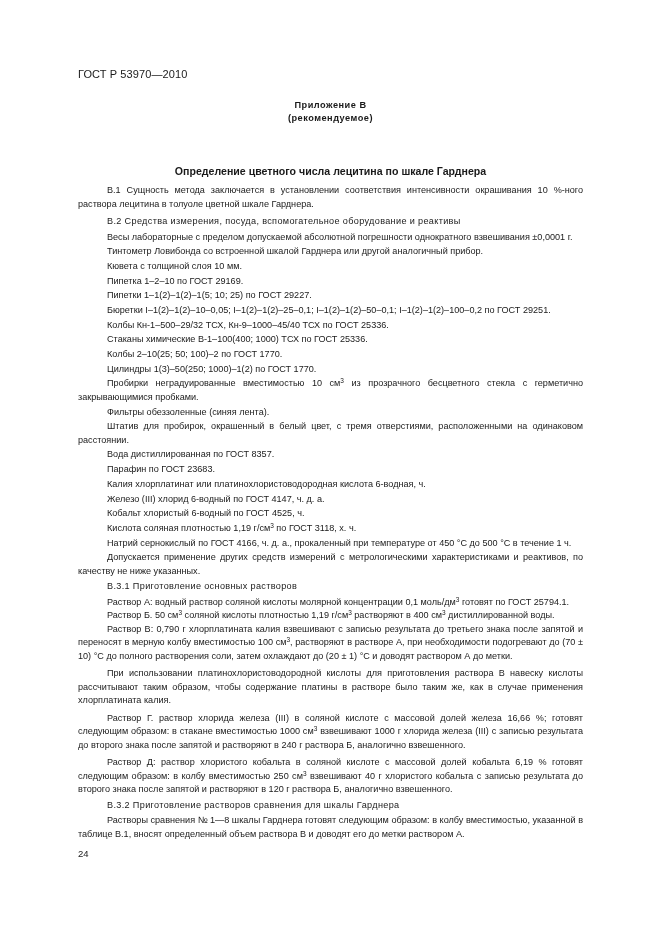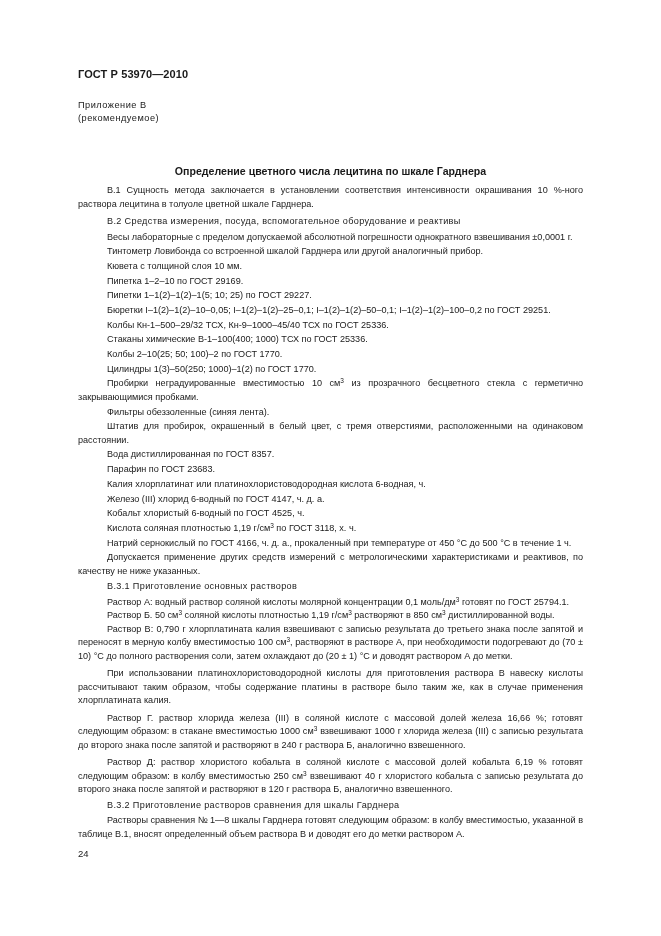--- a/index.html
+++ b/index.html
@@ -1,19 +1,19 @@
 <!DOCTYPE html>
 <html><head>
 <meta charset="utf-8">
 <style>
   html, body { margin: 0; padding: 0; background: #ffffff; }
   body { width: 661px; height: 936px; position: relative; overflow: hidden;
          font-family: "Liberation Sans", sans-serif; color: #1a1a1a; }
-  .hdr { position: absolute; left: 78px; top: 68px; font-weight: bold; font-size: 11px; letter-spacing: 0.1px; }
-  .appx { position: absolute; left: 78px; width: 505px; font-weight: normal; font-size: 9.2px; letter-spacing: 0.5px; }
+  .hdr { position: absolute; left: 78px; top: 68px; font-weight: normal; font-size: 11px; letter-spacing: 0.1px; }
+  .appx { position: absolute; left: 78px; width: 505px; text-align: center; font-weight: bold; font-size: 9.2px; letter-spacing: 0.5px; }
   .title { position: absolute; left: 78px; width: 505px; text-align: center; font-weight: bold; font-size: 10.6px; top: 165px; }
   .body { position: absolute; left: 78px; top: 184px; width: 505px; font-size: 9.1px; line-height: 13.5px; }
   .body p { margin: 0; text-indent: 29px; text-align: justify; }
   .body p.gap { margin-top: 4px; }
   .body p.h { font-weight: normal; letter-spacing: 0.35px; margin-top: 4px; margin-bottom: 2px; }
   .body p.item { margin-top: 1.2px; }
   .pgnum { position: absolute; left: 78px; top: 848px; font-size: 9.5px; }
   sup { font-size: 6.5px; vertical-align: 3px; line-height: 0; }
 </style>
 </head>
@@ -47,21 +47,21 @@
   <p class="item">Парафин по ГОСТ 23683.</p>
   <p class="item">Калия хлорплатинат или платинохлористоводородная кислота 6-водная, ч.</p>
   <p class="item">Железо (III) хлорид 6-водный по ГОСТ 4147, ч. д. а.</p>
   <p class="item">Кобальт хлористый 6-водный по ГОСТ 4525, ч.</p>
   <p class="item"><span>Кислота соляная плотностью 1,19 г/см</span><sup>3</sup><span> по ГОСТ 3118, х. ч.</span></p>
   <p class="item">Натрий сернокислый по ГОСТ 4166, ч. д. а., прокаленный при температуре от 450 °С до 500 °С в течение 1 ч.</p>
   <p class="item">Допускается применение других средств измерений с метрологическими характеристиками и реактивов, по качеству не ниже указанных.</p>
 
   <p class="h" style="margin-top:2px">В.3.1 Приготовление основных растворов</p>
   <p><span>Раствор А: водный раствор соляной кислоты молярной концентрации 0,1 моль/дм</span><sup>3</sup><span> готовят по ГОСТ 25794.1.</span></p>
-  <p><span>Раствор Б. 50 см</span><sup>3</sup><span> соляной кислоты плотностью 1,19 г/см</span><sup>3</sup><span> растворяют в 850 см</span><sup>3</sup><span> дистиллированной воды.</span></p>
+  <p><span>Раствор Б. 50 см</span><sup>3</sup><span> соляной кислоты плотностью 1,19 г/см</span><sup>3</sup><span> растворяют в 400 см</span><sup>3</sup><span> дистиллированной воды.</span></p>
   <p><span>Раствор В: 0,790 г хлорплатината калия взвешивают с записью результата до третьего знака после запятой и переносят в мерную колбу вместимостью 100 см</span><sup>3</sup><span>, растворяют в растворе А, при необходимости подогревают до (70 ± 10) °С до полного растворения соли, затем охлаждают до (20 ± 1) °С и доводят раствором А до метки.</span></p>
   <p class="gap">При использовании платинохлористоводородной кислоты для приготовления раствора В навеску кислоты рассчитывают таким образом, чтобы содержание платины в растворе было таким же, как в случае применения хлорплатината калия.</p>
   <p class="gap"><span>Раствор Г. раствор хлорида железа (III) в соляной кислоте с массовой долей железа 16,66 %; готовят следующим образом: в стакане вместимостью 1000 см</span><sup>3</sup><span> взвешивают 1000 г хлорида железа (III) с записью результата до второго знака после запятой и растворяют в 240 г раствора Б, аналогично взвешенного.</span></p>
   <p class="gap"><span>Раствор Д: раствор хлористого кобальта в соляной кислоте с массовой долей кобальта 6,19 % готовят следующим образом: в колбу вместимостью 250 см</span><sup>3</sup><span> взвешивают 40 г хлористого кобальта с записью результата до второго знака после запятой и растворяют в 120 г раствора Б, аналогично взвешенного.</span></p>
 
   <p class="h" style="margin-top:2px">В.3.2 Приготовление растворов сравнения для шкалы Гарднера</p>
   <p>Растворы сравнения № 1—8 шкалы Гарднера готовят следующим образом: в колбу вместимостью, указанной в таблице В.1, вносят определенный объем раствора В и доводят его до метки раствором А.</p>
 </div>
 
 <div class="pgnum">24</div>

